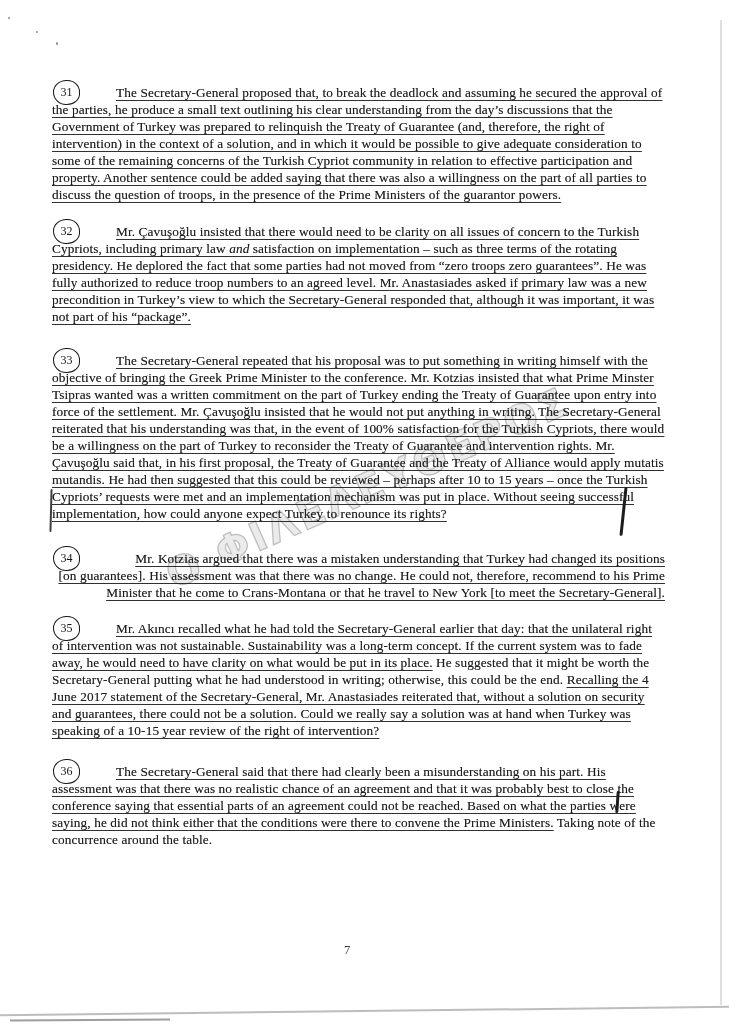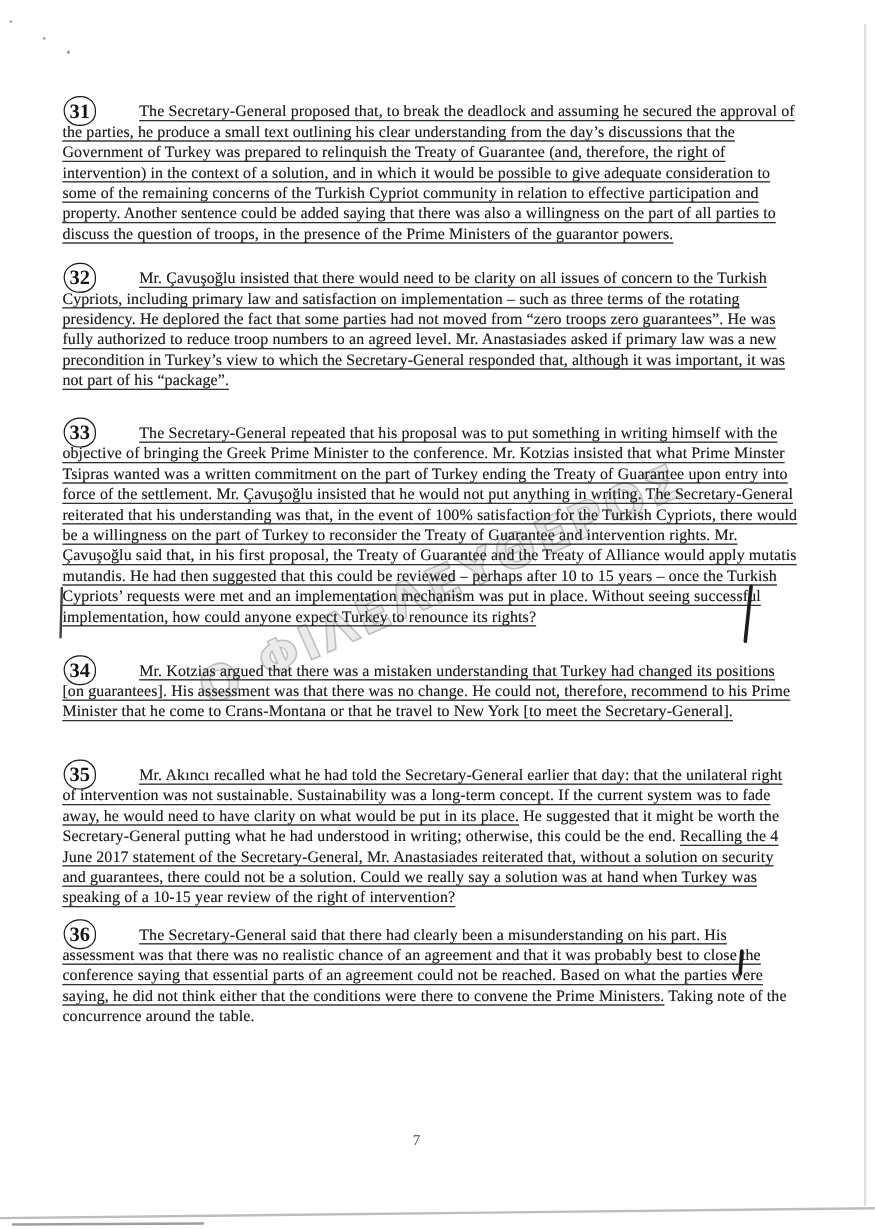--- a/index.html
+++ b/index.html
@@ -25,49 +25,49 @@
     line-height: 17px;
     text-indent: 64px;
     letter-spacing: 0.1px;
     text-align: left;
     text-shadow: 0 0 0.5px rgba(15,15,15,0.45);
     margin: 0 0 18px 0;
   }
   .para:nth-child(1) { margin-bottom: 20px; }
   .para:nth-child(2) { margin-bottom: 27px; }
   .para:nth-child(3) { margin-bottom: 28px; }
-  .para:nth-child(4) { margin-bottom: 36px; }
-  .para:nth-child(5) { margin-bottom: 14px; }
+  .para:nth-child(4) { margin-bottom: 19px; text-align: right; }
+  .para:nth-child(5) { margin-bottom: 24px; }
   .para:nth-child(6) { margin-bottom: 17px; }
   .pnum {
     position: absolute;
     left: 1px;
     top: -4px;
     width: 25px;
     height: 23px;
     border: 1.8px solid #171717;
     border-radius: 52% 48% 50% 50% / 50% 50% 46% 54%;
     display: flex;
     align-items: center;
     justify-content: center;
-    font-size: 17px;
-    font-weight: bold;
+    font-size: 12px;
+    font-weight: normal;
     letter-spacing: 0;
     text-indent: 0;
     text-shadow: none;
     color: #141414;
   }
   .u {
     text-decoration: underline;
     text-decoration-thickness: 1.25px;
     text-underline-offset: 2.6px;
     text-decoration-color: rgba(30,30,30,0.85);
     text-decoration-skip-ink: none;
   }
-  .i { }
+  .i { font-style: italic; }
   .page-number {
     position: absolute;
     left: 344px;
     top: 943px;
     font-size: 12.5px;
     color: #3c3c3c;
     z-index: 2;
   }
   .watermark {
     position: absolute;

